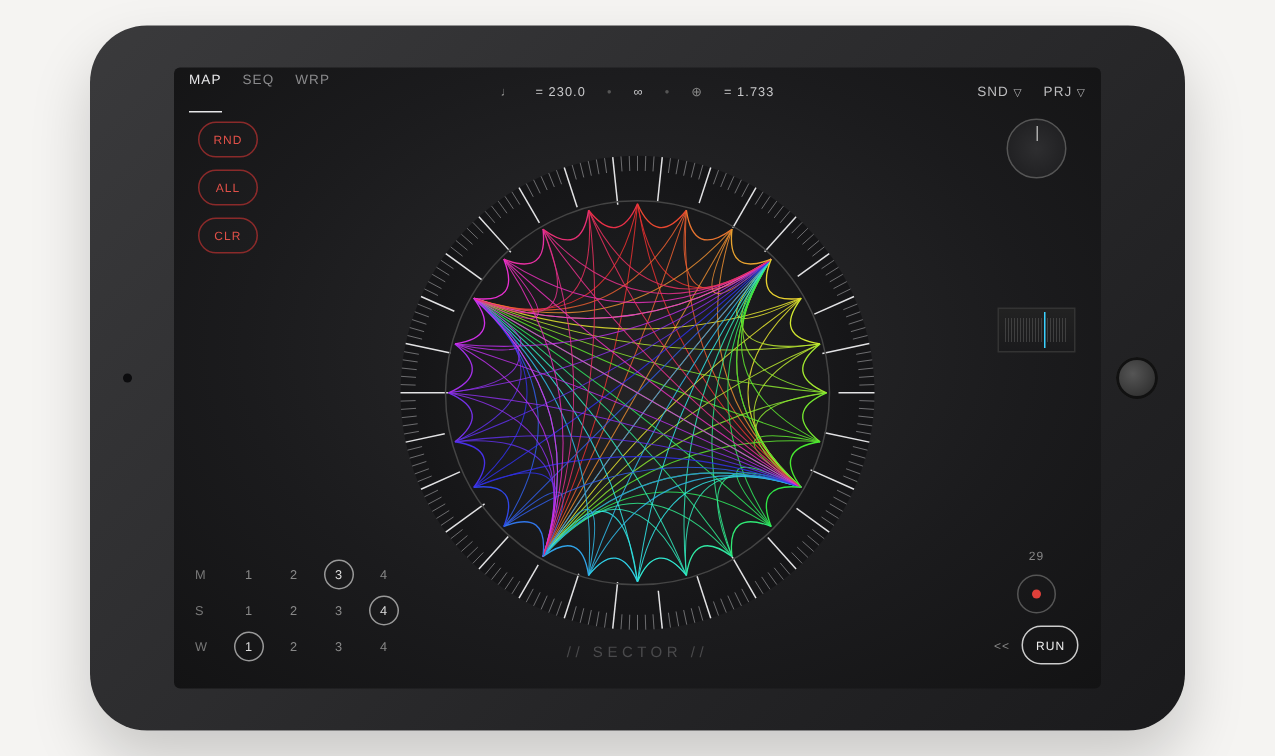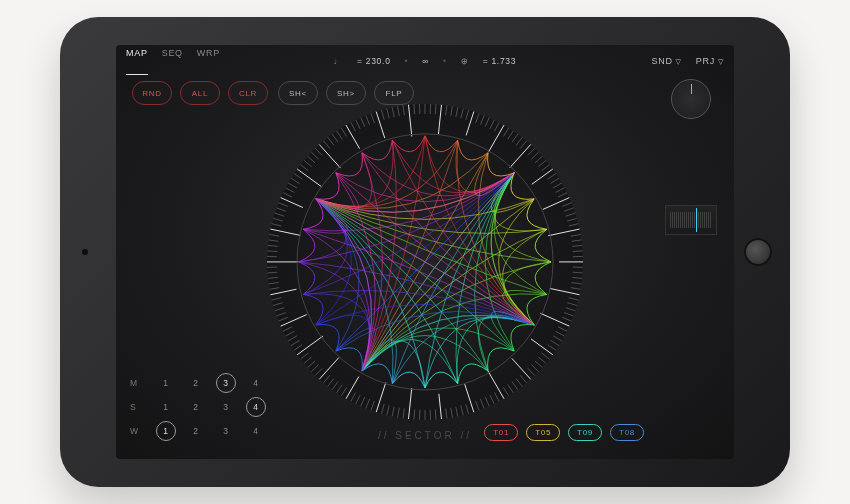--- a/index.html
+++ b/index.html
@@ -56,21 +56,21 @@
   .top-center .sep { color:#555; }
   .top-right { margin-left: auto; display: flex; gap: 14px; }
   .top-right span { color:#bcbcbe; }
   .tri { display:inline-block; margin-left:3px; font-size:7px; }
 
   
   .left-pills {
     position: absolute; left: 16px; top: 36px;
     display: flex; gap: 10px;
   }
-  .pill-col { display: flex; flex-direction: row; gap: 8px; }
+  .pill-col { display: flex; flex-direction: column; gap: 8px; }
   .pill {
     width: 40px; height: 24px; border-radius: 12px;
     border: 1px solid #4a4a4c;
     display: flex; align-items: center; justify-content: center;
     font-size: 8px; color: #bbb; cursor: pointer;
     background: rgba(255,255,255,.01);
   }
   .pill.red { border-color: #8a2a2a; color: #e05048; }
 
   
@@ -179,25 +179,20 @@
         <span><span>SND</span><span class="tri">▽</span></span>
         <span><span>PRJ</span><span class="tri">▽</span></span>
       </div>
     </div>
 
     <div class="left-pills">
       <div class="pill-col">
         <div class="pill red">RND</div>
         <div class="pill red">ALL</div>
         <div class="pill red">CLR</div>
-      </div>
-      <div class="pill-col">
-        <div class="pill">SH&lt;</div>
-        <div class="pill">SH&gt;</div>
-        <div class="pill">FLP</div>
       </div>
     </div>
 
     <div class="msw" id="msw-grid">
         <div class="lbl">M</div>
         <div class="numcell">1</div>
         <div class="numcell">2</div>
         <div class="numcell circled">3</div>
         <div class="numcell">4</div>
         <div class="lbl">S</div>
@@ -525,26 +520,30 @@
             <path d="M55.88079912316074,101.99999999999999 Q87.69628443052574,105.68277277249305 75.90454557049499,75.90454557049502" stroke="hsl(307.5,80%,55%)"></path>
             <path d="M75.90454557049499,75.90454557049502 Q105.68277277249302,87.69628443052575 101.99999999999994,55.88079912316077" stroke="hsl(322.5,80%,55%)"></path>
             <path d="M101.99999999999994,55.88079912316077 Q127.71163212366211,74.97791655418789 132.3888003170824,43.29334588757739" stroke="hsl(337.5,80%,55%)"></path>
             <path d="M132.3888003170824,43.29334588757739 Q152.28163212366212,68.39440489615518 164.99999999999997,39" stroke="hsl(352.5,80%,55%)"></path>
           </g>
       </svg>
     </div>
 
     <div class="sector-label">// SECTOR //</div>
 
-    <div class="tags" id="tag-row">
-        <div class="tag" style="border-color: rgb(224, 80, 72); color: rgb(224, 80, 72);">T01</div>
-        <div class="tag" style="border-color: rgb(216, 176, 64); color: rgb(216, 176, 64);">T05</div>
-        <div class="tag" style="border-color: rgb(59, 209, 192); color: rgb(59, 209, 192);">T09</div>
-        <div class="tag" style="border-color: rgb(74, 136, 216); color: rgb(74, 136, 216);">T08</div>
-      </div>
 
     <div class="right-col">
       <div class="knob"></div>
       <div class="wave-thumb"></div>
+      <div class="rec-row">
+        <div class="rec-num">29</div>
+        <div class="rec-btn">
+          <div class="rec-dot"></div>
+        </div>
+        <div class="run-row">
+          <div class="rewind">&lt;&lt;</div>
+          <div class="run-btn">RUN</div>
+        </div>
+      </div>
     </div>
 
   </div>
 </div>
 
 </body></html>

